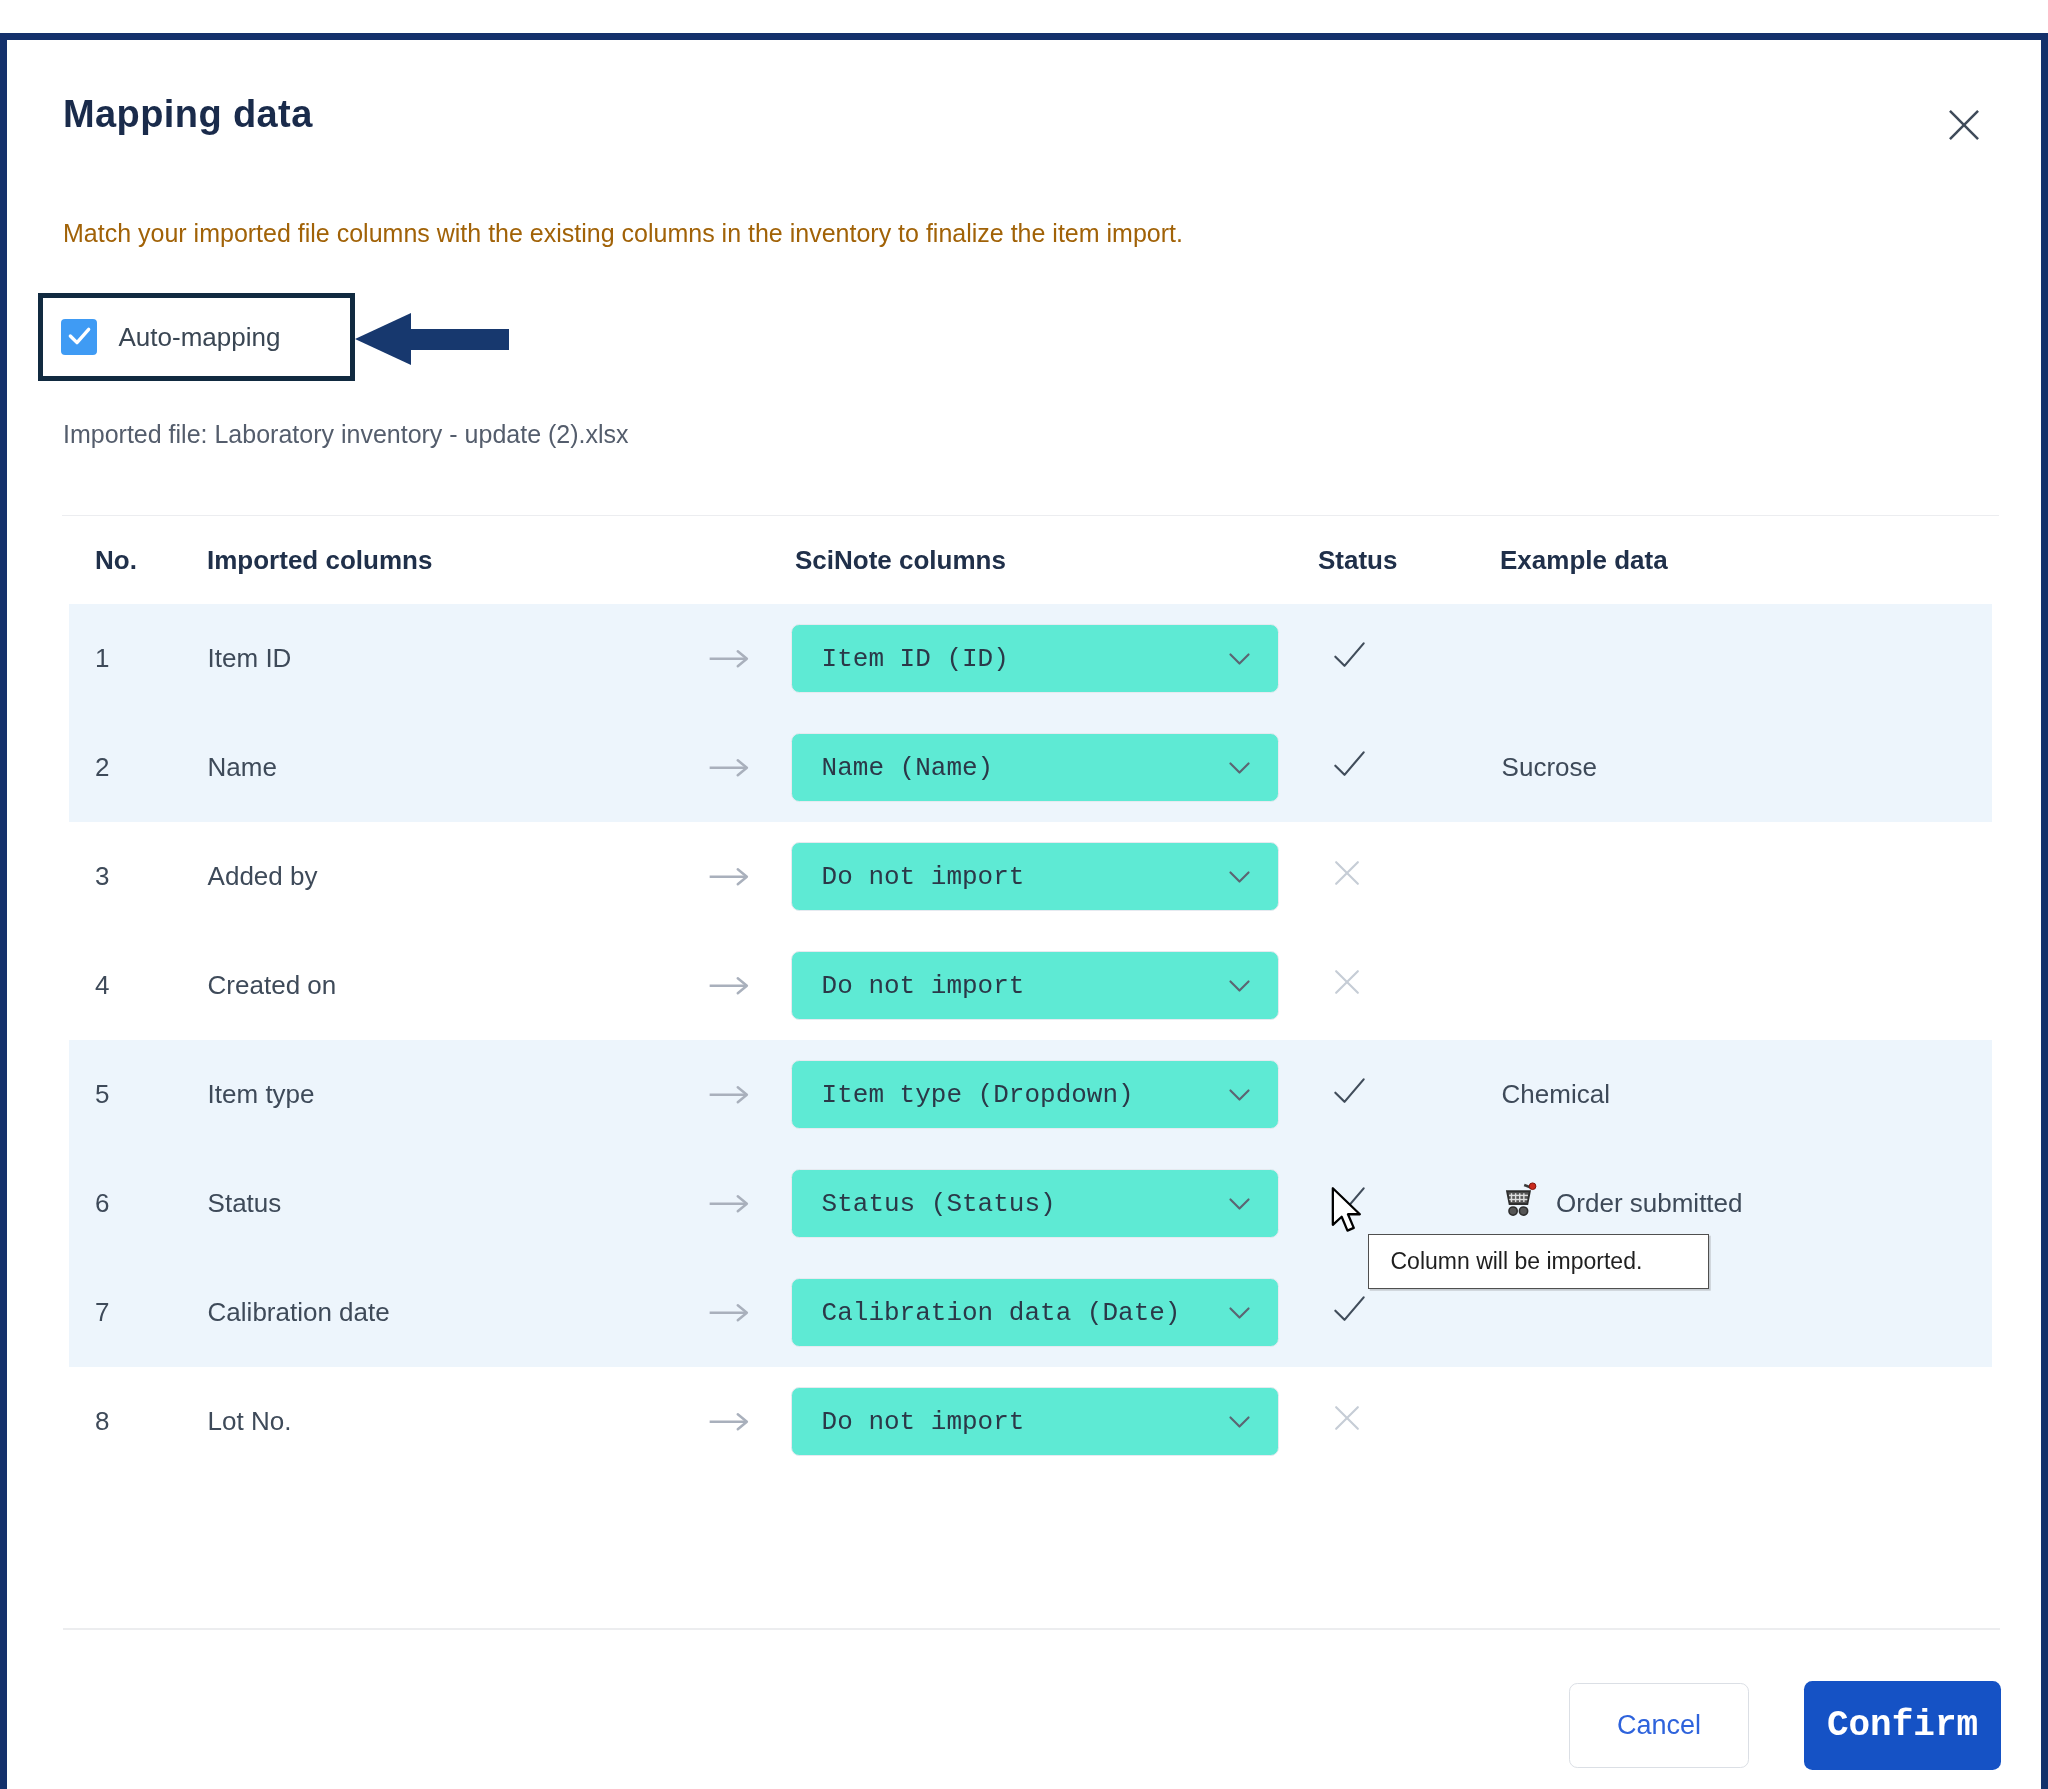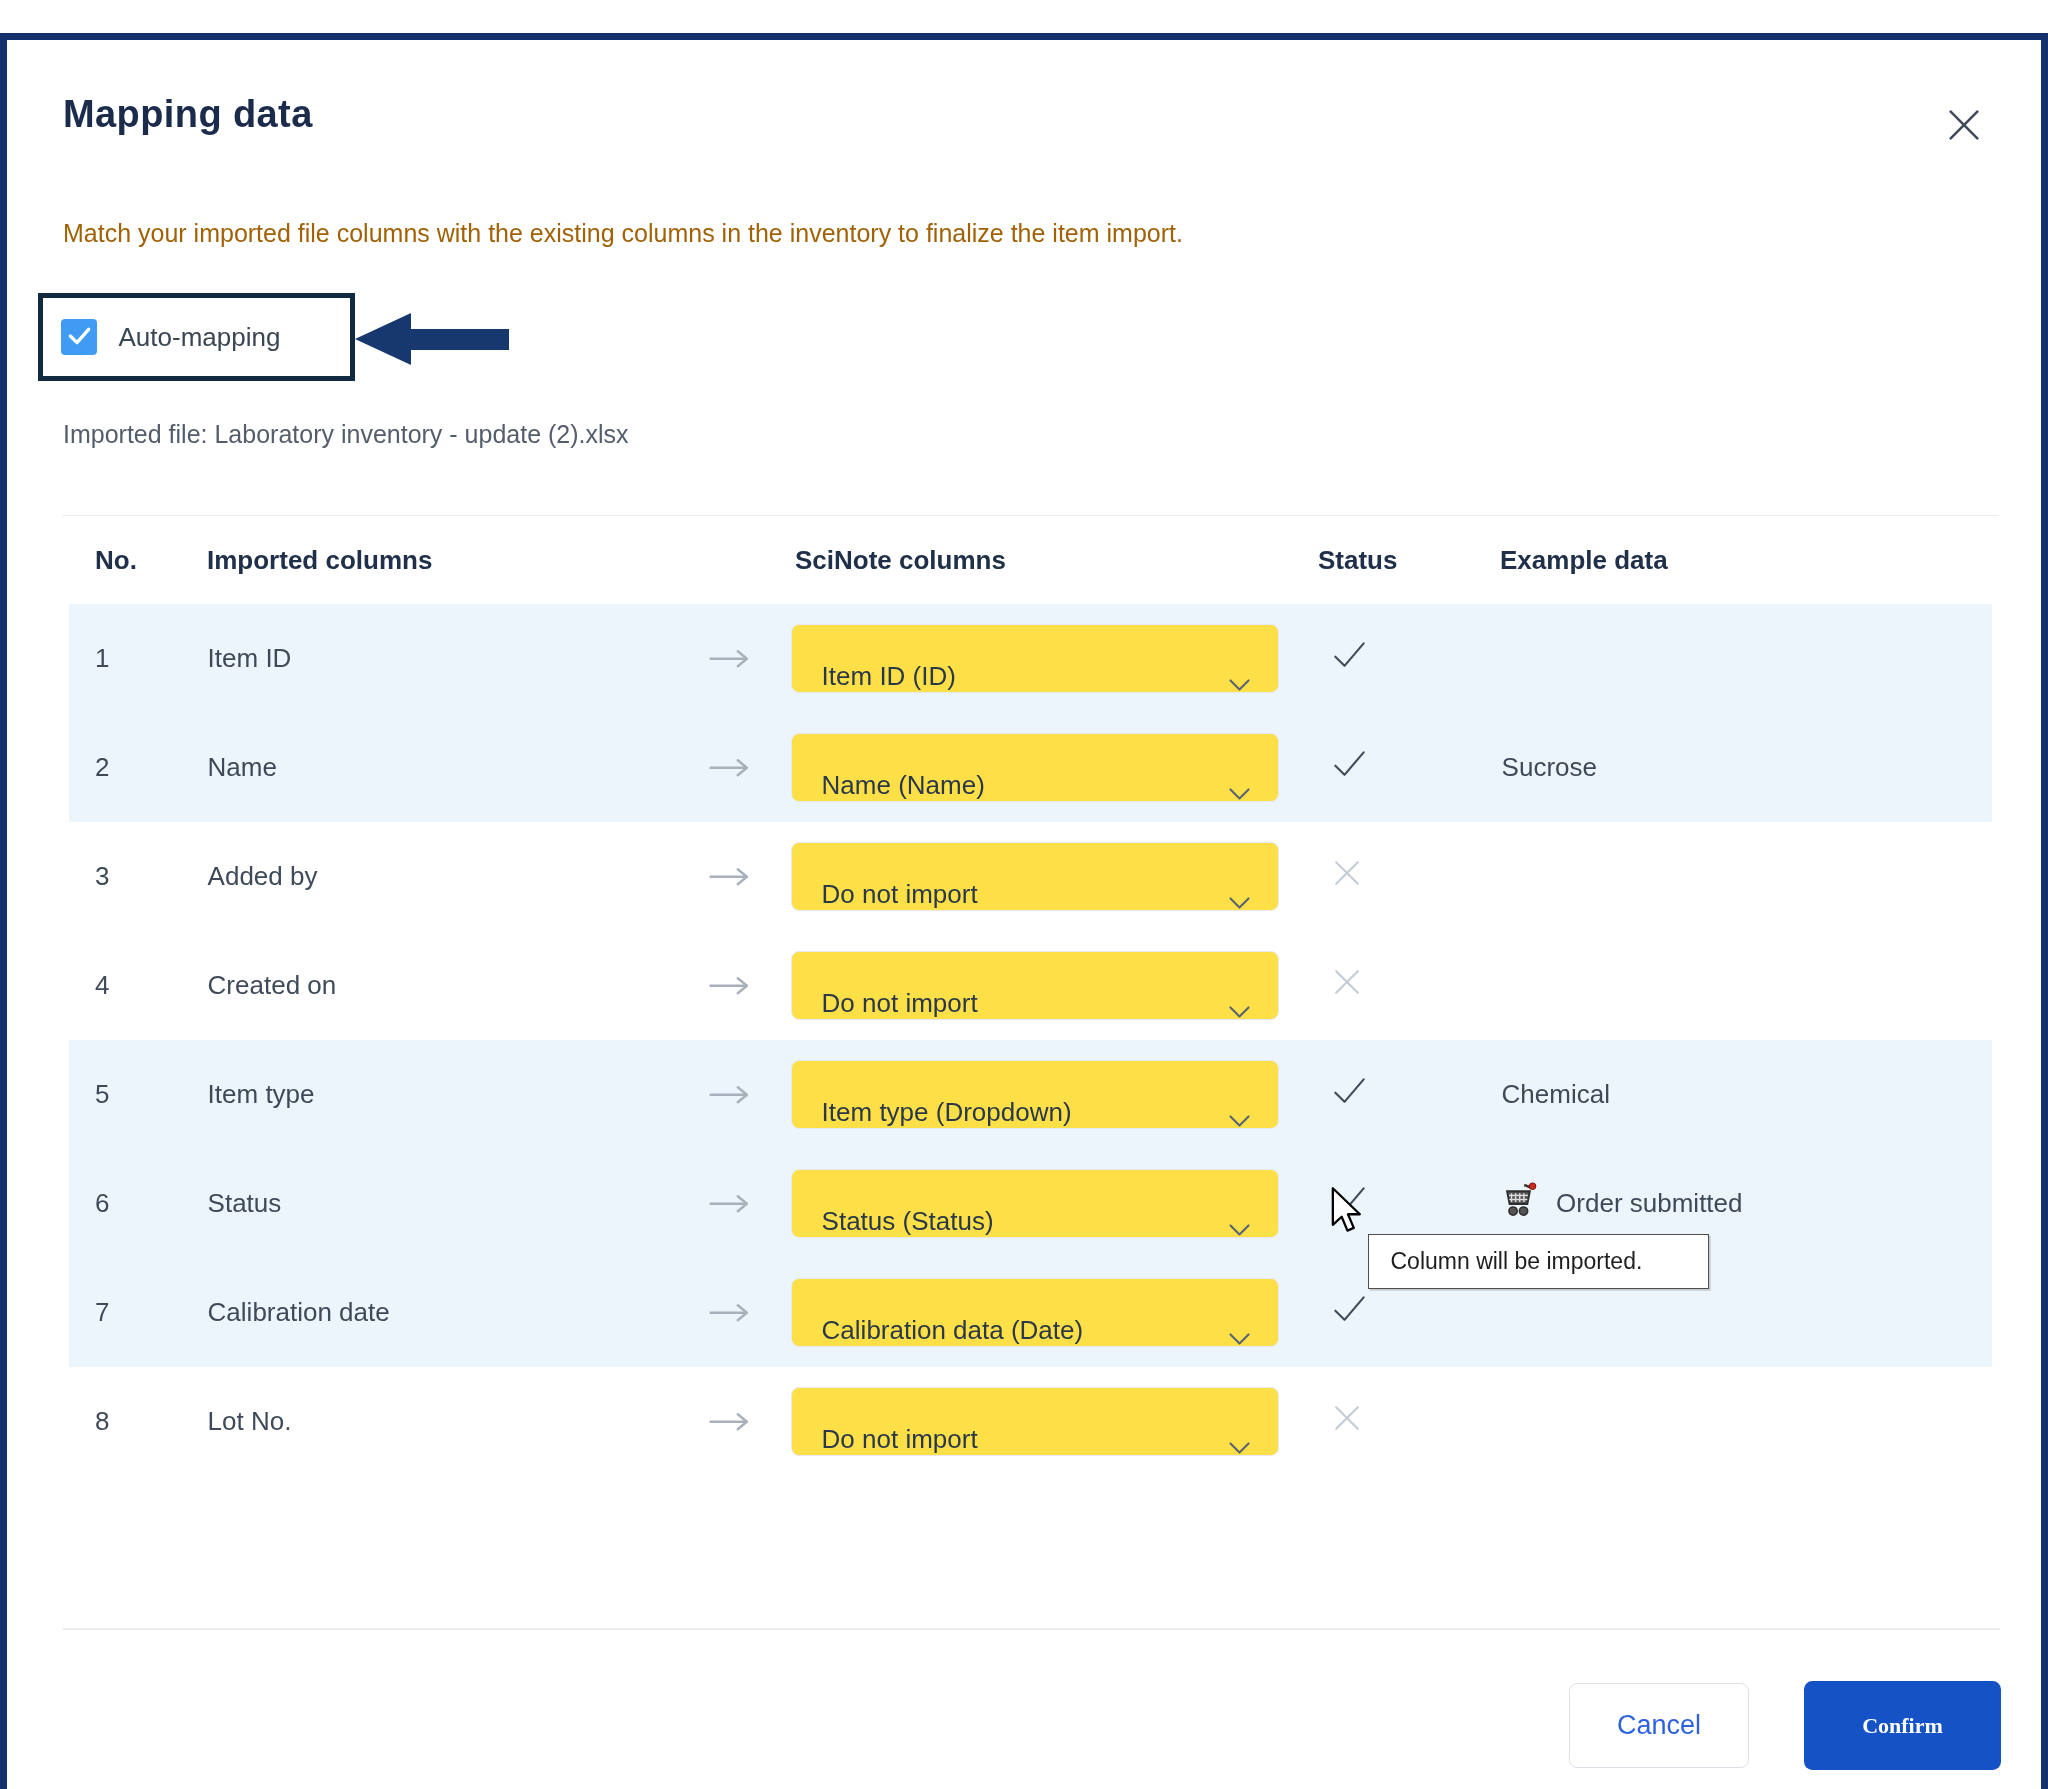--- a/index.html
+++ b/index.html
@@ -29,33 +29,33 @@
   .h-sci{width:523px;padding-left:88px;box-sizing:border-box;}
   .h-status{width:237px;padding-left:88px;box-sizing:border-box;}
   .h-ex{padding-left:33px;}
 
   .trow{height:109px;margin:0 6.6px;display:flex;align-items:center;font-size:26px;color:#3E4A59;}
   .trow.shaded{background:#EDF5FC;}
   .c-no{width:139px;padding-left:26.5px;box-sizing:border-box;}
   .c-imp{width:500px;}
   .c-arrow{width:83px;display:flex;align-items:center;}
   .c-dd{width:488px;}
-  .dropdown{height:69px;box-sizing:border-box;border:1.7px solid #E6EAF0;background:#fde047;border-radius:8.3px;display:flex;align-items:flex-end;justify-content:space-between;padding:0 26.5px 0 30px;cursor:pointer;}
+  .dropdown{height:69px;box-sizing:border-box;border:1.7px solid #E6EAF0;background:#5eead4;border-radius:8.3px;display:flex;align-items:center;justify-content:space-between;padding:0 26.5px 0 30px;cursor:pointer;font-family:Liberation Mono, monospace;}
   .dd-value{color:#2B3848;}
   .dd-chevron{display:flex;align-items:center;}
   .c-status{width:223px;padding-left:53px;box-sizing:border-box;display:flex;align-items:center;}
   .c-ex{flex:1;display:flex;align-items:center;gap:16.5px;}
   .ex-text{color:#3E4A59;}
 
   .summary{position:absolute;left:56px;top:1514px;font-size:26px;color:#4A5461;}
   .summary .b{font-weight:700;color:#1D2A3C;}
   .divider2{position:absolute;left:56px;top:1588px;width:1937px;height:1.7px;background:#ECEDEF;}
 
   .cancel-btn{position:absolute;left:1562px;top:1643px;width:180px;height:85px;background:#fff;border:1.7px solid #DBDFE5;border-radius:8.3px;color:#2E63DC;font-size:27px;font-family:"Liberation Sans",sans-serif;display:flex;align-items:center;justify-content:center;cursor:pointer;box-sizing:border-box;}
-  .confirm-btn{position:absolute;left:1797px;top:1641px;width:197px;height:89px;background:#1552C5;border:none;border-radius:8.3px;color:#fff;font-size:22px;font-weight:700;font-family:Liberation Serif, serif;display:flex;align-items:center;justify-content:center;cursor:pointer;}
+  .confirm-btn{position:absolute;left:1797px;top:1641px;width:197px;height:89px;background:#1552C5;border:none;border-radius:8.3px;color:#fff;font-size:36px;font-weight:700;font-family:Liberation Mono, monospace;display:flex;align-items:center;justify-content:center;cursor:pointer;}
 
   .tooltip{position:absolute;left:1361px;top:1194px;width:341px;height:55px;box-sizing:border-box;background:#fff;border:1.7px solid #4F4F4F;box-shadow:1.7px 1.7px 0 rgba(80,80,80,.25);display:flex;align-items:center;padding-left:21.5px;font-size:23px;color:#1F1F1F;z-index:6;}
   .cursor{position:absolute;left:1323px;top:1147px;z-index:7;}
 </style>
 </head>
 <body>
 
 <div class="page">
 
   <div class="title">Mapping data</div>

